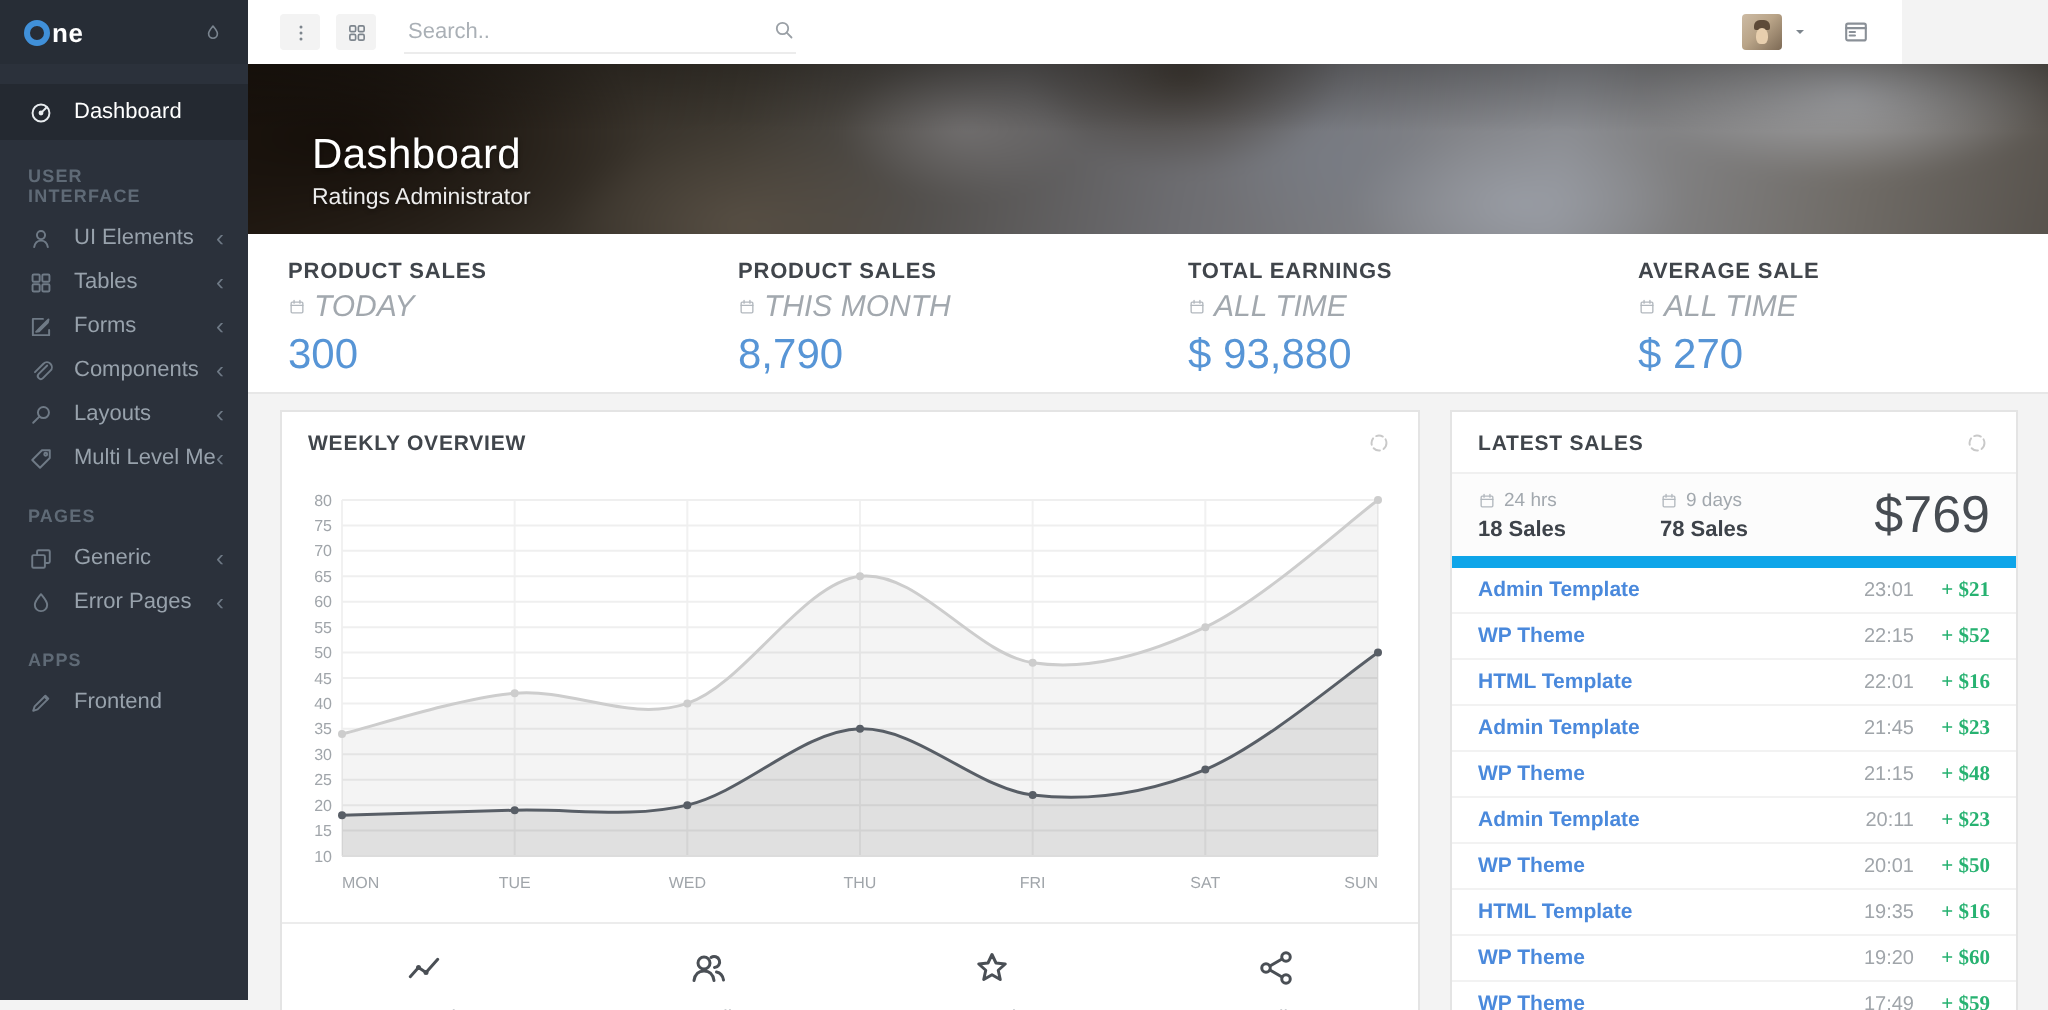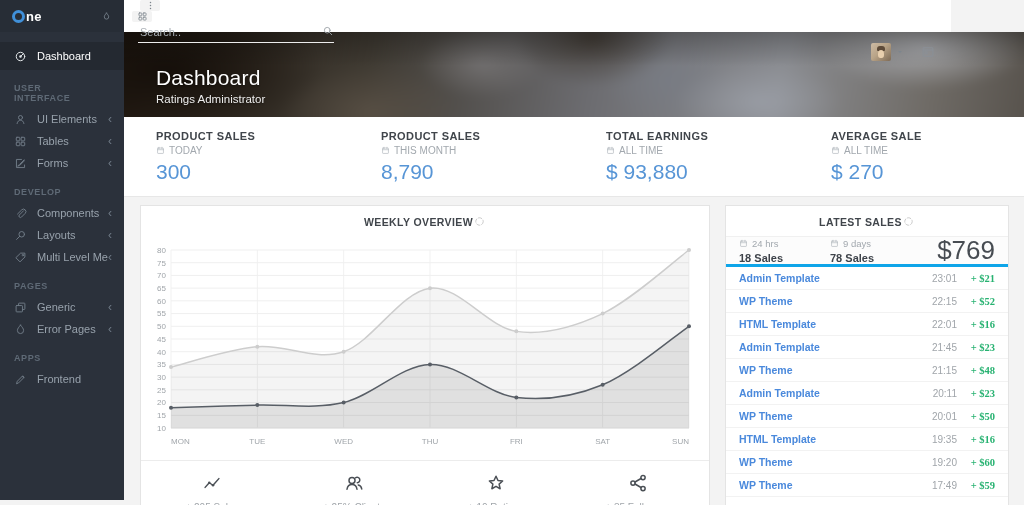--- a/index.html
+++ b/index.html
@@ -22,21 +22,21 @@
     color:#98a2ac; font-size:11px; cursor:pointer; }
   .sb-item .sb-ic { width:13px; height:13px; margin-right:10px; color:#6f7a86; display:flex; flex:none; }
   .sb-item .sb-label { flex:1; white-space:nowrap; overflow:hidden; }
   .sb-item .chev { color:#6f7a86; font-size:12px; line-height:1; }
   .sb-item.active { color:#ffffff; background:rgba(0,0,0,0.16); height:28px; }
   .sb-item.active .sb-ic { color:#e8ecef; }
   .sb-menu { padding-top:10px; }
 
   
   .topbar { position:absolute; left:124px; top:0; width:827px; height:32px; background:#fff;
-    display:flex; align-items:flex-start; z-index:20;flex-direction:column; }
+    display:flex; align-items:center; z-index:20; }
   .tb-btn { width:20px; height:18px; background:#f3f3f3; border:none; border-radius:2px;
     margin-left:8px; display:flex; align-items:center; justify-content:center;
     color:#7d858d; cursor:pointer; }
   .tb-btn:first-child { margin-left:16px; }
   .searchwrap { position:relative; margin-left:14px; width:196px; border-bottom:1px solid #ececec; }
   .searchwrap input { width:100%; border:none; outline:none; font-size:11px; padding:4px 18px 4px 2px;
     color:#555; background:transparent; font-family:"Liberation Sans", sans-serif; }
   .searchwrap input::placeholder { color:#aab0b6; }
   .search-ic { position:absolute; right:0; top:3px; color:#9aa0a6; }
   .tb-right { margin-left:auto; display:flex; align-items:center; margin-right:16px; gap:16px; }
@@ -63,48 +63,48 @@
       radial-gradient(90px 50px at 40% 40%, rgba(140,138,140,.5), transparent 70%),
       linear-gradient(100deg,#211810 0%,#3f3a32 28%,#6c6c70 52%,#8b8d92 72%,#6f6b66 88%,#55504a 100%); }
   .hero-shade { position:absolute; inset:0; background:linear-gradient(rgba(0,0,0,.28), transparent 40%); }
   .hero-text { position:absolute; left:32px; bottom:12px; color:#fff; text-shadow:0 1px 2px rgba(0,0,0,.4); }
   .hero-title { font-size:21px; font-weight:500; letter-spacing:.2px; }
   .hero-sub { font-size:11.5px; margin-top:3px; color:rgba(255,255,255,.92); }
 
   
   .statsrow { position:absolute; left:124px; top:117px; width:900px; height:80px; background:#fff;
     display:flex; border-bottom:1px solid #e7e7e7; }
-  .stat { width:225px; padding:13px 0 0 32px; }
+  .stat { width:225px; padding:13px 0 0 20px; }
   .stat-label { font-size:11px; font-weight:bold; color:#40454b; letter-spacing:.4px; }
-  .stat-period { font-size:10px; color:#a2a8ae; margin-top:3px; display:flex; align-items:center; gap:4px; }
+  .stat-period { font-size:15px; color:#a2a8ae; margin-top:3px; display:flex; align-items:center; gap:4px;font-style:italic; }
   .stat-period .cal { display:flex; color:#b2b8be; }
   .stat-value { font-size:21px; color:#5795d6; margin-top:4px; font-weight:400; }
 
   
   .content { position:absolute; left:124px; top:197px; width:900px; height:308px;
     background:#f3f3f3; padding:8px 15px 0 16px; display:flex; gap:15px; }
   .card { background:#fff; border:1px solid #e4e4e4; }
-  .card-head { display:flex; align-items:center; justify-content:center;
+  .card-head { display:flex; align-items:center; justify-content:space-between;
     padding:9px 13px 8px 13px; }
   .card-title { font-size:10.5px; font-weight:bold; color:#40454b; letter-spacing:.4px; }
   .refresh { color:#c9c9c9; background:none; border:none; cursor:pointer; display:flex; }
 
   
   .chart-card { width:570px; height:310px; }
   .chart-wrap { padding:2px 6px 0 6px; }
   
   .chart-foot { border-top:1px solid #ececec; margin-top:6px; display:flex; }
   .cf-item { flex:1; text-align:center; padding-top:12px; }
   .cf-ic { color:#4a4f55; display:inline-flex; }
   .cf-label { font-size:10px; color:#a0a5aa; margin-top:5px; }
 
   
   .sales-card { flex:1; height:310px; display:flex; flex-direction:column; }
-  .sales-summary { background:#fcfcfc; border-top:1px solid #f0f0f0; border-bottom:3px solid #0ea5e9;
-    display:flex; align-items:center; padding:8px 13px; height:31px; }
+  .sales-summary { background:#fcfcfc; border-top:1px solid #f0f0f0; border-bottom:6px solid #0ea5e9;
+    display:flex; align-items:center; padding:8px 13px; height:48px; }
   .ss-col { width:91px; }
   .ss-period { font-size:9.5px; color:#a2a8ae; display:flex; align-items:center; gap:4px; }
   .ss-period .cal { display:flex; color:#b2b8be; }
   .ss-count { font-size:11px; font-weight:bold; color:#3e434a; margin-top:3px; }
   .ss-total { margin-left:auto; font-size:26px; color:#474c52; font-weight:400; }
   .sale-row { display:flex; align-items:center; height:23px; padding:0 13px;
     border-bottom:1px solid #f2f2f2; }
   .sale-name { flex:1; font-size:10.5px; font-weight:600; color:#4a89dc; cursor:pointer;
     white-space:nowrap; overflow:hidden; }
   .sale-time { font-size:10px; color:#a0a5aa; width:30px; text-align:right; }
@@ -164,21 +164,20 @@
       <div class="sb-item">
         <span class="sb-ic">
           <svg class="ic" width="13" height="13" viewBox="0 0 16 16" fill="none" stroke="currentColor" stroke-width="1.2" stroke-linecap="round" stroke-linejoin="round">
             <path d="M13 9.8V13H3V3h6.2"></path>
             <path d="M7.2 8.8 12.6 3.4l-.4 1.8-5.4 5.4-1.8.4z"></path>
           </svg>
         </span>
         <span class="sb-label">Forms</span>
         <span class="chev">‹</span>
       </div>
-      <div class="sb-section">DEVELOP</div>
       <div class="sb-item">
         <span class="sb-ic">
           <svg class="ic" width="13" height="13" viewBox="0 0 16 16" fill="none" stroke="currentColor" stroke-width="1.2" stroke-linecap="round" stroke-linejoin="round">
             <path d="M11.8 4.6 6.6 9.8a1.8 1.8 0 0 0 2.6 2.6l4.6-4.6a3 3 0 0 0-4.3-4.3L4.3 8.7"></path>
           </svg>
         </span>
         <span class="sb-label">Components</span>
         <span class="chev">‹</span>
       </div>
       <div class="sb-item">

